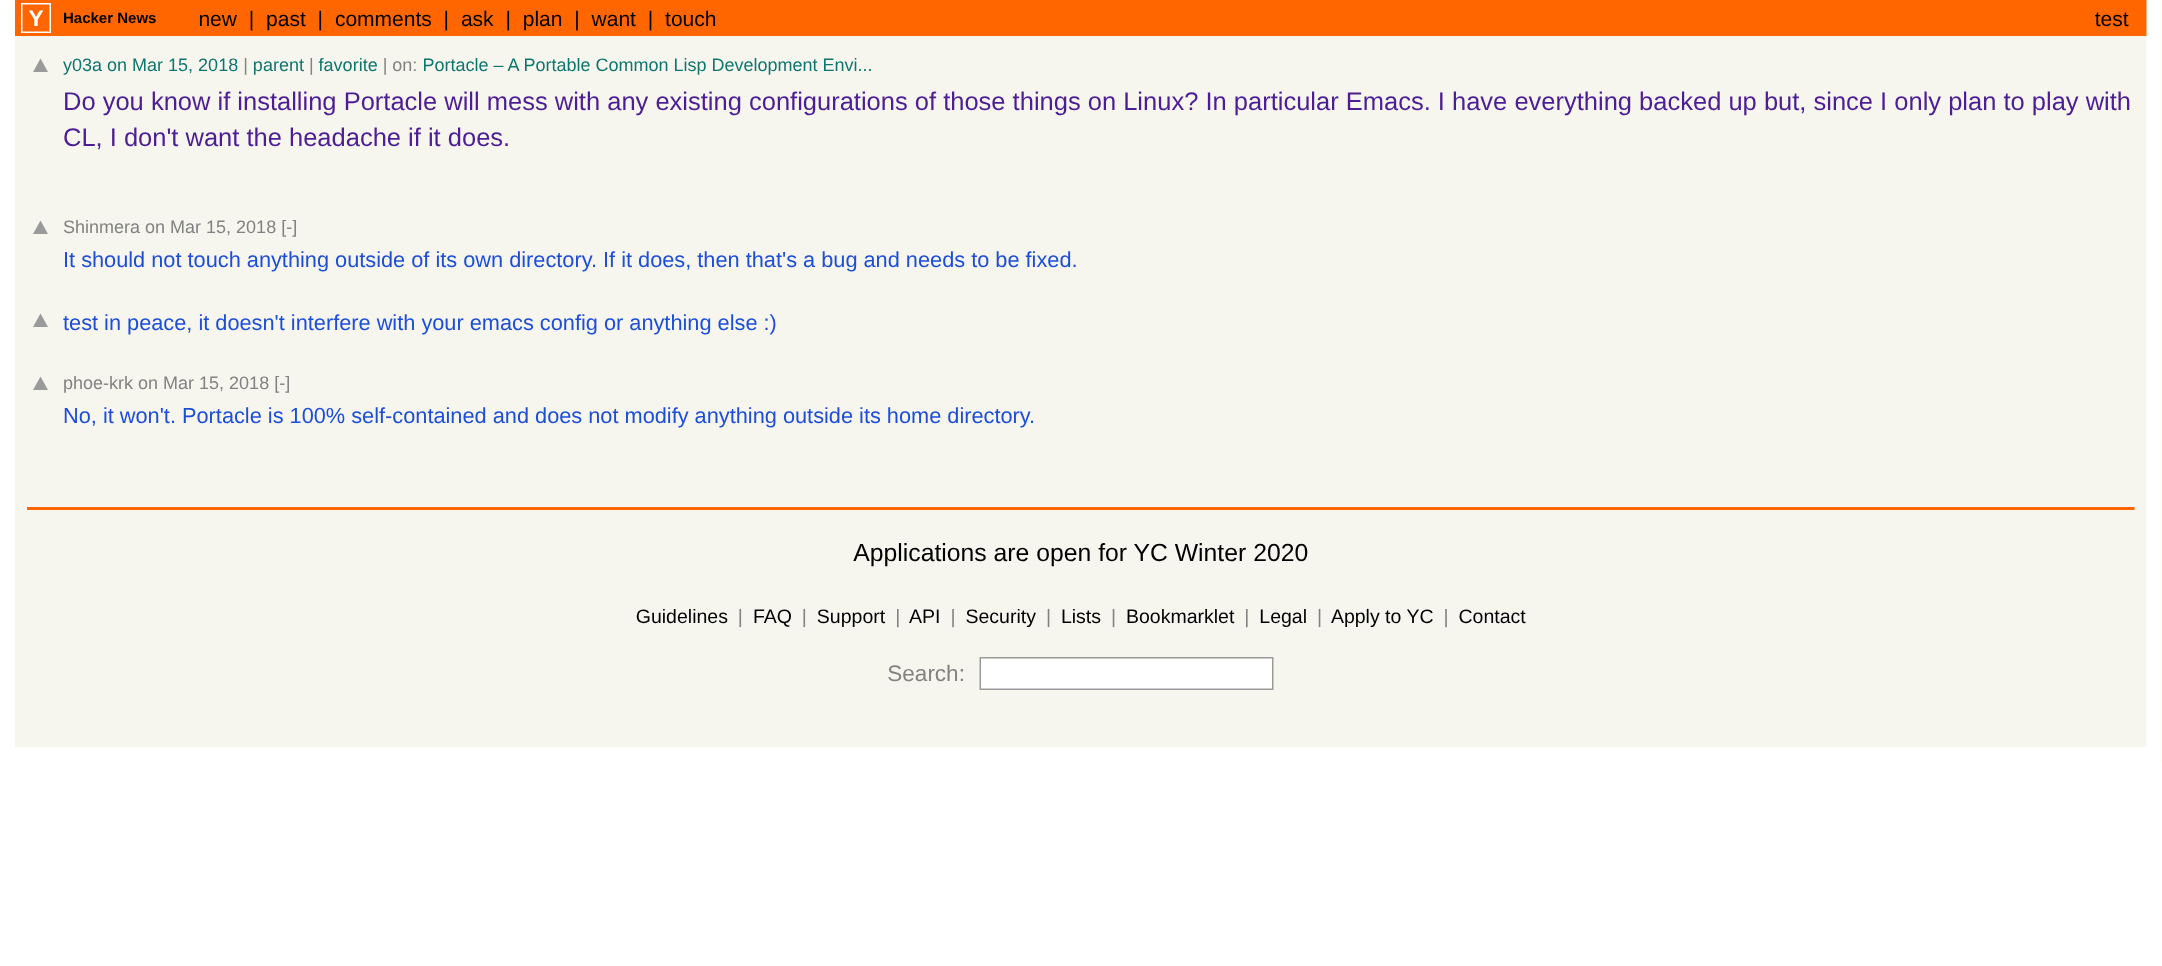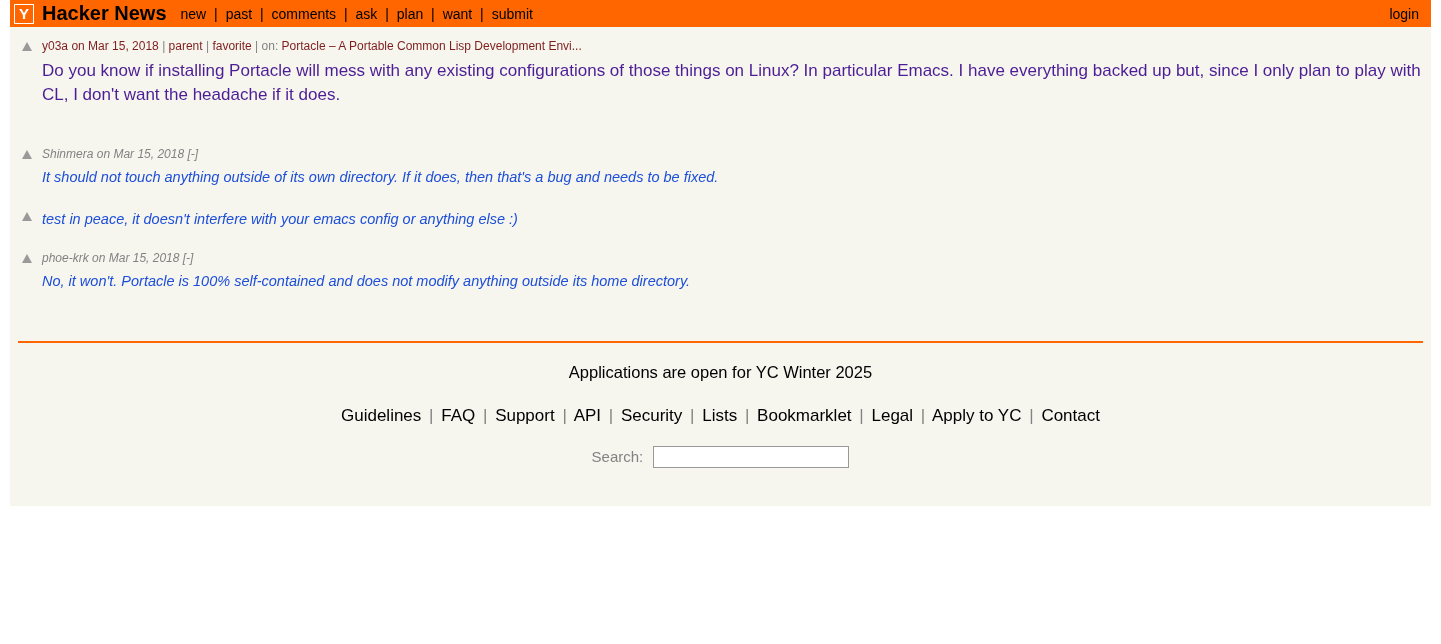--- a/index.html
+++ b/index.html
@@ -36,22 +36,22 @@
       font-weight: bold;
       display: flex;
       align-items: center;
       justify-content: center;
       font-size: 15px;
     }
     .site-title {
       font-weight: bold;
       color: #000000;
       margin-left: 4px;
-      margin-right: 10px;
-      font-size: 20px;
+      margin-right: 24px;
+      font-size: 10px;
     }
     .nav-link {
       color: #000000;
       text-decoration: none;
       cursor: pointer;
       font-size: 14px;
       margin-top: 44px;
     }
     .nav-sep {
       color: #000000;
@@ -89,41 +89,40 @@
     .comment-body {
       flex: 1;
       padding-left: 6px;
     }
     .comment-meta {
       color: #828282;
       font-size: 12px;
       margin-bottom: 6px;
     }
     .comment-meta a {
-      color: #7f1d1d;
+      color: #0f766e;
       text-decoration: none;
       cursor: pointer;
     }
     .meta-sep {
       color: #828282;
     }
     .comment-text {
       color: #4c1d95;
       font-size: 17px;
       line-height: 1.4;
     }
     .replies {
       margin-top: 40px;
     }
     .reply-row {
       display: flex;
       align-items: flex-start;
       margin-bottom: 22px;
       margin-left: 0;
-      font-style: italic;
     }
     .reply-body {
       flex: 1;
       padding-left: 6px;
     }
     .reply-meta {
       color: #828282;
       font-size: 12px;
       margin-bottom: 6px;
     }
@@ -145,21 +144,21 @@
     .footer {
       text-align: center;
       padding: 20px 0 30px 0;
     }
     .footer-promo {
       font-size: 16.5px;
       color: #000000;
       margin-bottom: 24px;
     }
     .footer-links {
-      font-size: 17px;
+      font-size: 13px;
       color: #000000;
       margin-bottom: 20px;
     }
     .footer-links a {
       color: #000000;
       text-decoration: none;
       cursor: pointer;
     }
     .footer-sep {
       color: #828282;
@@ -192,24 +191,24 @@
         <a class="nav-link">past</a>
         <span class="nav-sep">|</span>
         <a class="nav-link">comments</a>
         <span class="nav-sep">|</span>
         <a class="nav-link">ask</a>
         <span class="nav-sep">|</span>
         <a class="nav-link">plan</a>
         <span class="nav-sep">|</span>
         <a class="nav-link">want</a>
         <span class="nav-sep">|</span>
-        <a class="nav-link">submit</a>
+        <a class="nav-link">touch</a>
       </span>
     </div>
-    <a class="login-link">login</a>
+    <a class="login-link">test</a>
   </div>
 
   <div class="content">
     <div class="comment-row">
       <div class="vote-cell">
         <div class="vote-arrow"></div>
       </div>
       <div class="comment-body">
         <div class="comment-meta">
           <a>y03a</a>
@@ -261,21 +260,21 @@
             <a>[-]</a>
           </div>
           <div class="reply-text">No, it won't. Portacle is 100% self-contained and does not modify anything outside its home directory.</div>
         </div>
       </div>
     </div>
 
     <div class="footer-divider"></div>
 
     <div class="footer">
-      <div class="footer-promo">Applications are open for YC Winter 2025</div>
+      <div class="footer-promo">Applications are open for YC Winter 2020</div>
       <div class="footer-links">
         <a>Guidelines</a>
         <span class="footer-sep">|</span>
         <a>FAQ</a>
         <span class="footer-sep">|</span>
         <a>Support</a>
         <span class="footer-sep">|</span>
         <a>API</a>
         <span class="footer-sep">|</span>
         <a>Security</a>

